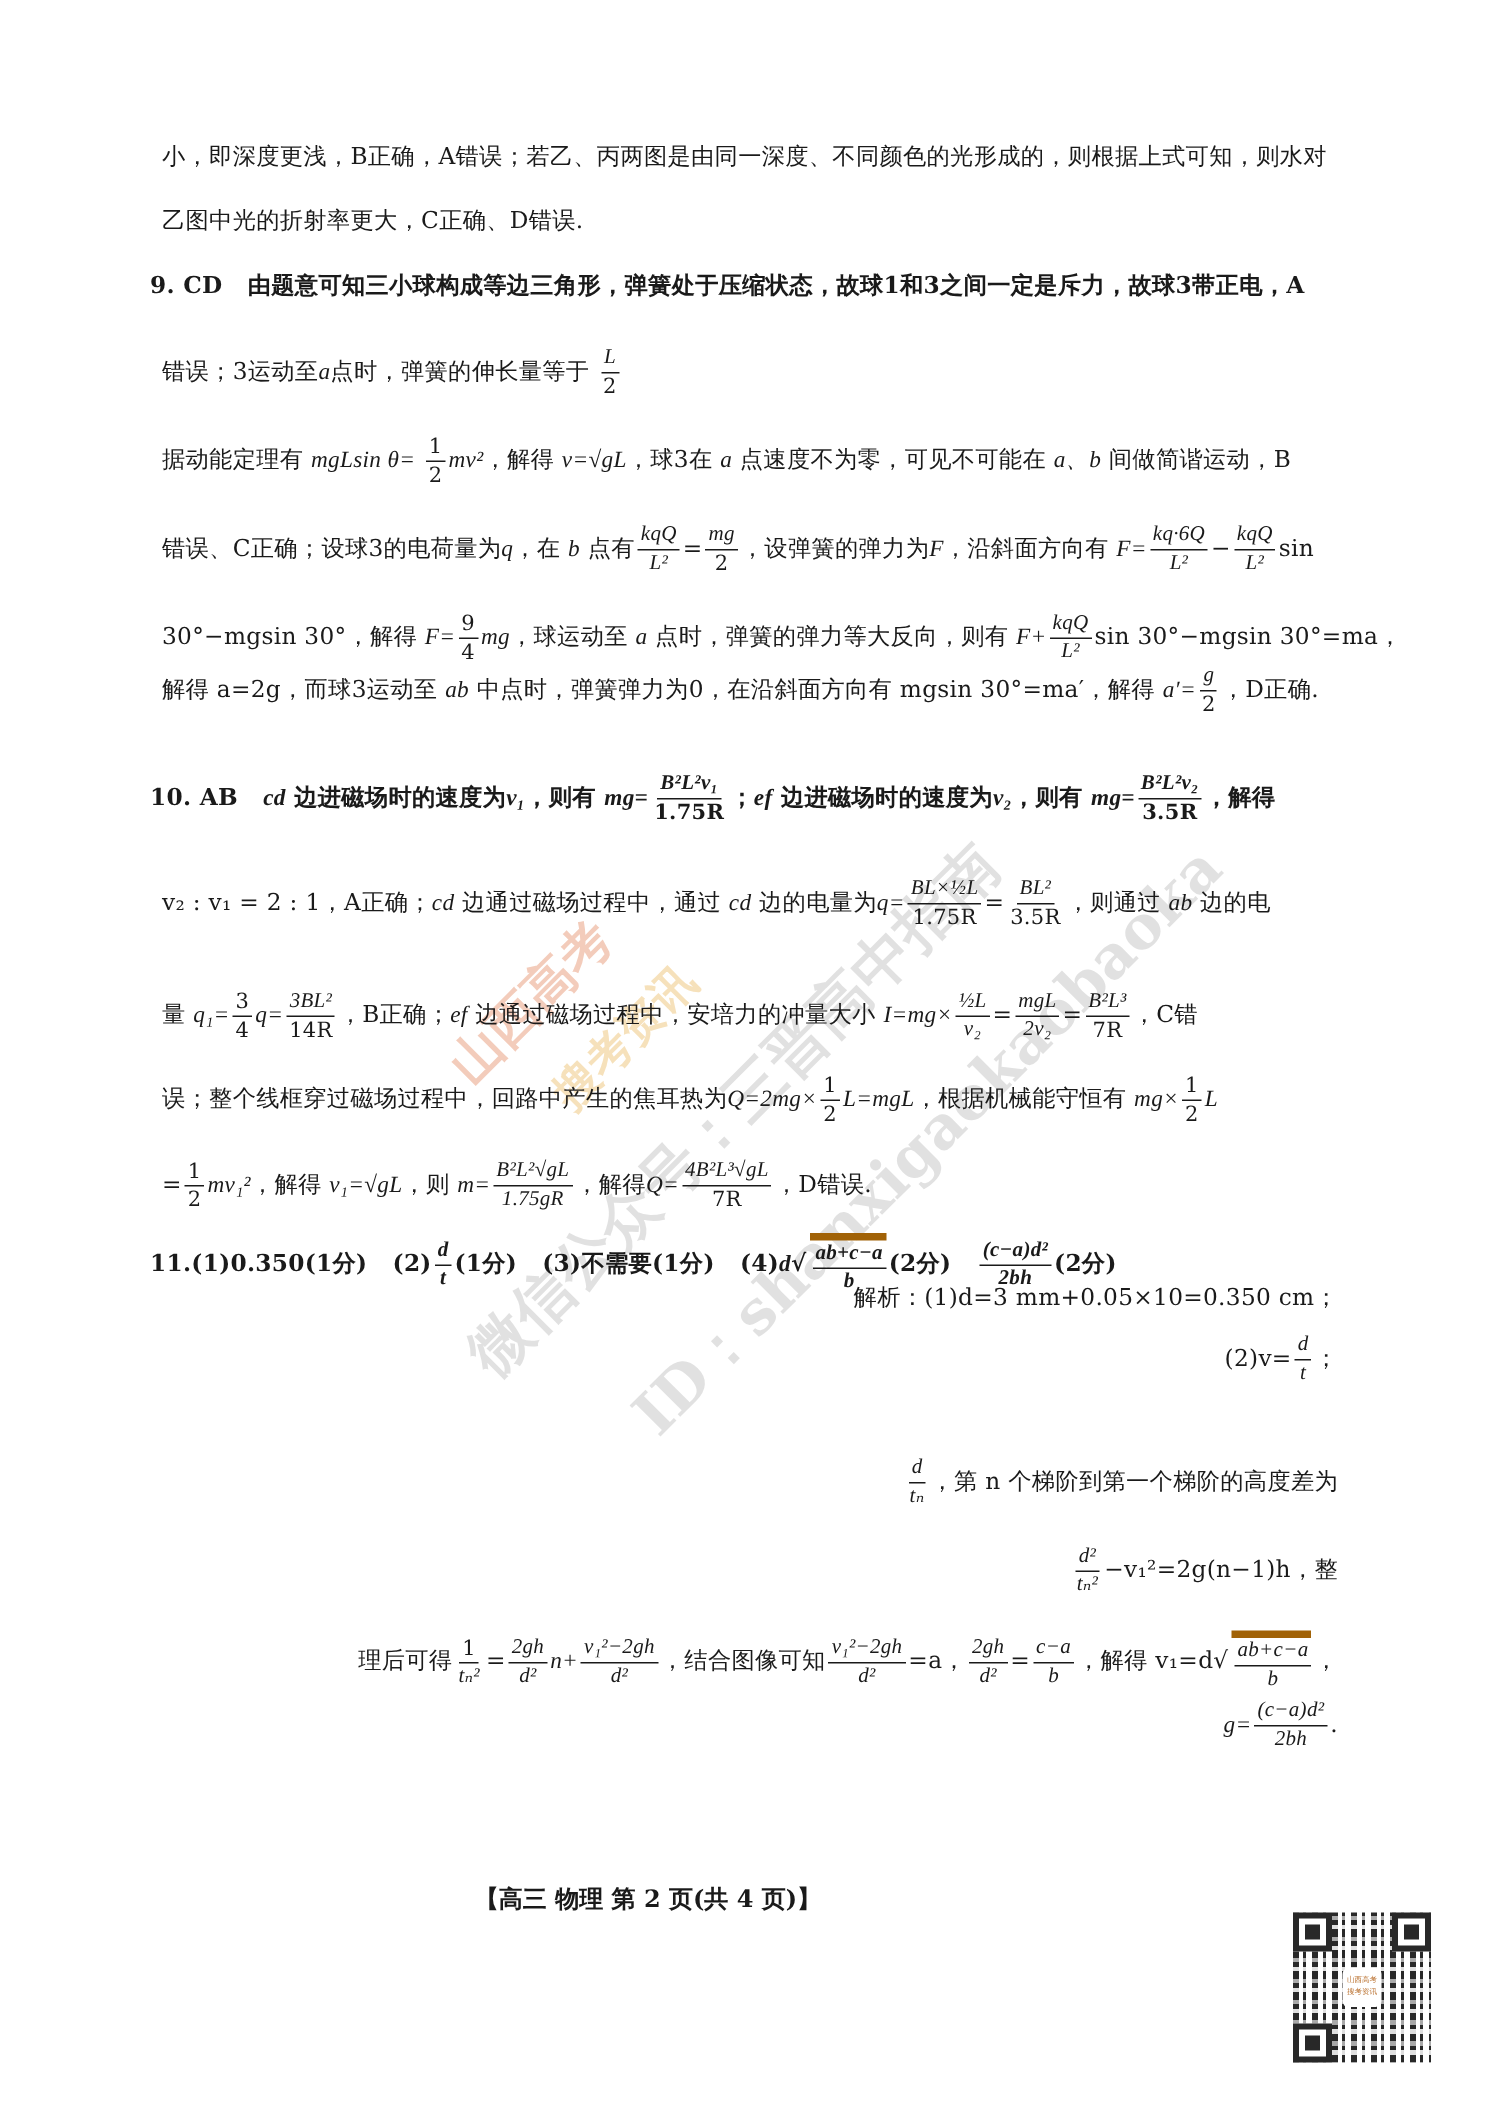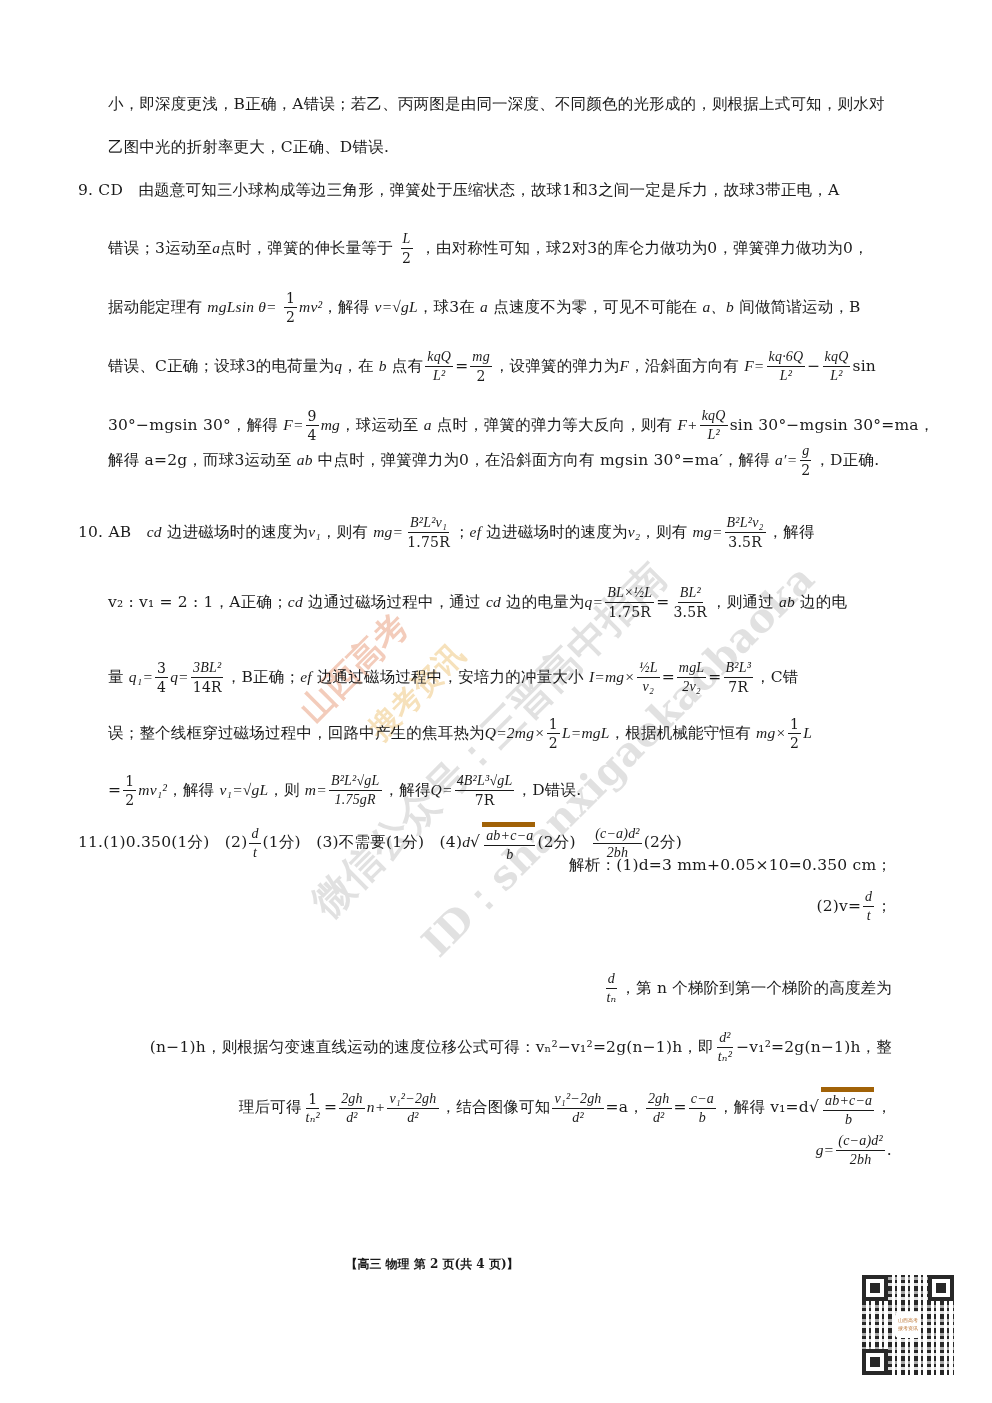--- a/index.html
+++ b/index.html
@@ -2,30 +2,30 @@
 <html><head>
 <meta charset="utf-8">
 <style>
   html, body { margin: 0; padding: 0; background: #ffffff; }
   body { width: 992px; height: 1403px; position: relative; overflow: hidden;
          font-family: "DejaVu Serif", "Liberation Serif", serif; color: #1a1a1a; }
   .page { position: absolute; left: 0; top: 0; width: 992px; height: 1403px; }
   .line { position: absolute; left: 108px; right: 100px; font-size: 15.5px; line-height: 24px;
           white-space: nowrap; letter-spacing: 0.2px; }
   .indent { left: 108px; }
-  .num { left: 78px; }
+  .num { left: 100px; font-weight: bold; }
   .sub { left: 110px; text-align: right; }
   i, .m { font-style: italic; font-family: "Liberation Serif", "DejaVu Serif", serif; }
   .frac { display: inline-flex; flex-direction: column; align-items: center; vertical-align: middle;
           margin: 0 2px; line-height: 18px; font-size: 14px; }
   .frac .top { border-bottom: 1px solid #1a1a1a; padding: 0 2px; }
   .frac .bot { padding: 0 2px; }
   .sqrt { border-top: 5px solid #a16207; padding-left: 2px; }
   .footer { position: absolute; top: 1256px; left: 0; width: 864px; text-align: center;
-            font-size: 12px; font-weight: bold; font-family: "DejaVu Serif", serif; }
+            font-size: 16px; font-weight: bold; font-family: "DejaVu Serif", serif; }
   .qr { position: absolute; left: 862px; top: 1275px; width: 92px; height: 100px;
         background:
           repeating-linear-gradient(90deg, #111 0 4px, #fff 4px 7px, #111 7px 9px, #fff 9px 13px),
           #fff; opacity: 0.9; }
   .qr-inner { position: absolute; inset: 0;
         background: repeating-linear-gradient(0deg, transparent 0 5px, rgba(255,255,255,0.85) 5px 8px, transparent 8px 11px, rgba(255,255,255,0.6) 11px 14px); }
   .qr-finder { position: absolute; width: 18px; height: 18px; border: 4px solid #111; background: #fff; }
   .qr-finder::after { content: ""; position: absolute; left: 4px; top: 4px; width: 10px; height: 10px; background: #111; }
   .qr-logo { position: absolute; left: 33px; top: 37px; width: 26px; height: 26px; background: #fff;
              border-radius: 4px; font-size: 5px; color: #b5651d; text-align: center; line-height: 8px; padding-top: 4px; box-sizing: border-box; }
@@ -52,21 +52,20 @@
   <div class="line num" style="top:178px">
     <span>9. CD</span>&nbsp;&nbsp;
     <span>由题意可知三小球构成等边三角形，弹簧处于压缩状态，故球1和3之间一定是斥力，故球3带正电，A</span>
   </div>
   <div class="line indent" style="top:230px">
     <span>错误；3运动至</span><i>a</i><span>点时，弹簧的伸长量等于</span>
     <span class="frac">
         <span class="top m">L</span>
         <span class="bot">2</span>
       </span>
-    <span>，由对称性可知，球2对3的库仑力做功为0，弹簧弹力做功为0，</span>
   </div>
   <div class="line indent" style="top:289px">
     <span>据动能定理有</span> <i>mgLsin θ=</i>
     <span class="frac">
         <span class="top">1</span>
         <span class="bot">2</span>
       </span><i>mv²</i><span>，解得</span> <i>v=√gL</i><span>，球3在</span> <i>a</i> <span>点速度不为零，可见不可能在</span> <i>a、b</i> <span>间做简谐运动，B</span>
   </div>
   <div class="line indent" style="top:348px">
     <span>错误、C正确；设球3的电荷量为</span><i>q</i><span>，在</span> <i>b</i> <span>点有</span><span class="frac">
@@ -181,21 +180,21 @@
         <span class="bot m">t</span>
       </span><span>；</span>
   </div>
   <div class="line sub" style="top:970px">
     <span class="frac">
         <span class="top m">d</span>
         <span class="bot m">tₙ</span>
       </span><span>，第 n 个梯阶到第一个梯阶的高度差为</span>
   </div>
   <div class="line sub" style="top:1029px">
-    <span>(n−1)h，则根据匀变速直线运动的速度位移公式可得：vₙ²−v₁²=2g(n−1)h，即</span><span class="frac">
+    <span class="frac">
         <span class="top m">d²</span>
         <span class="bot m">tₙ²</span>
       </span><span>−v₁²=2g(n−1)h，整</span>
   </div>
   <div class="line sub" style="top:1087px">
     <span>理后可得</span><span class="frac">
         <span class="top">1</span>
         <span class="bot m">tₙ²</span>
       </span>=<span class="frac">
         <span class="top m">2gh</span>

